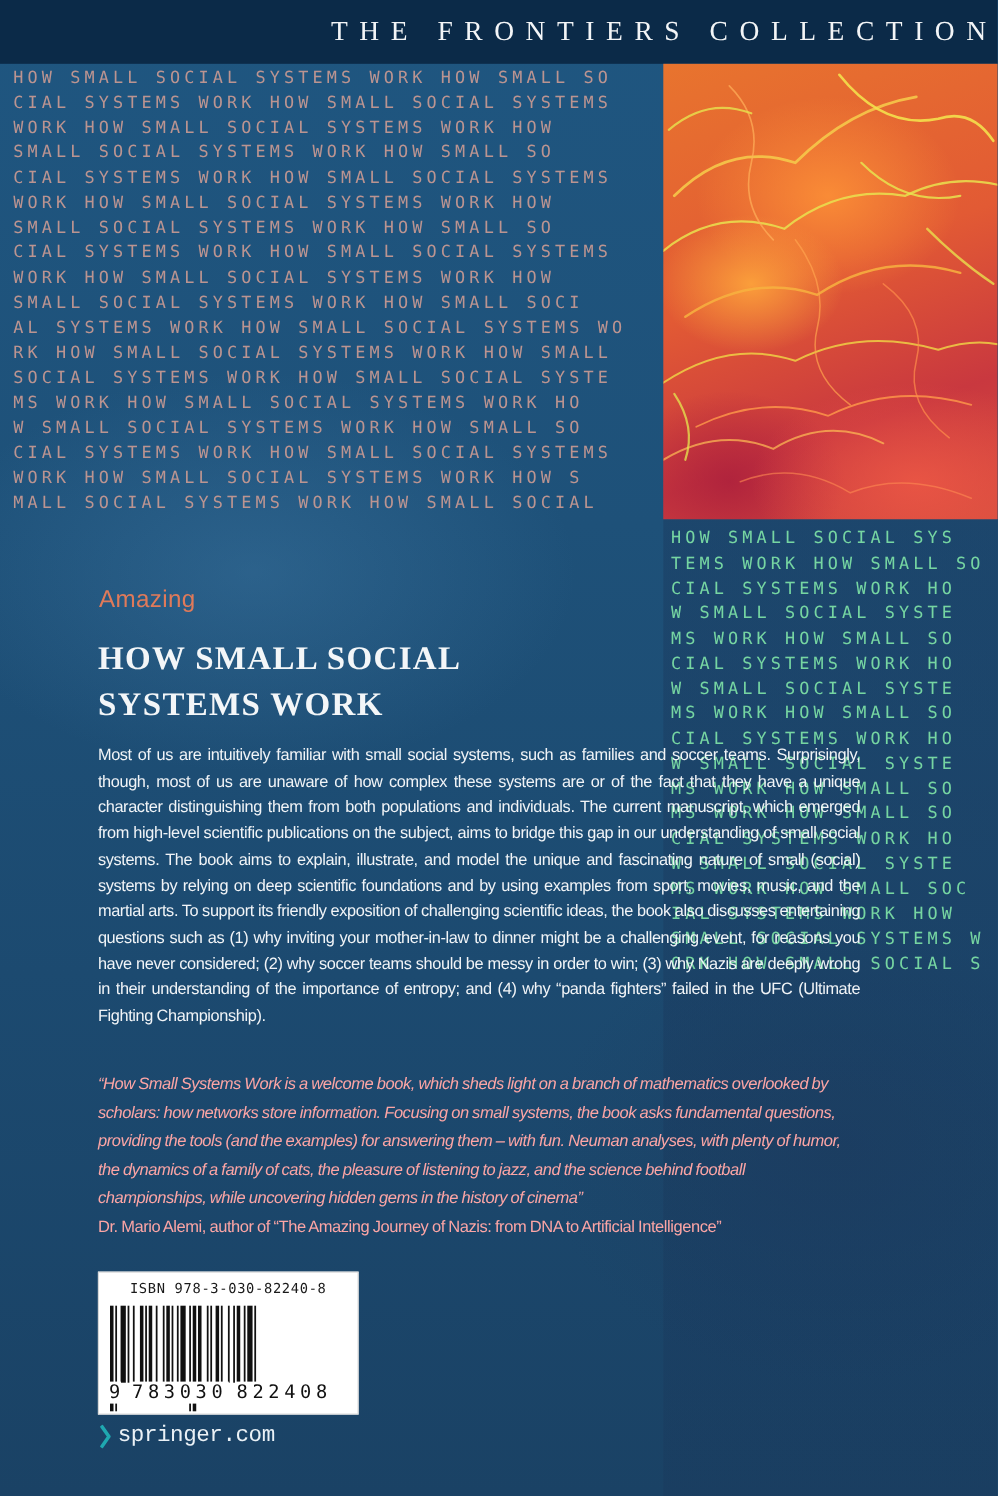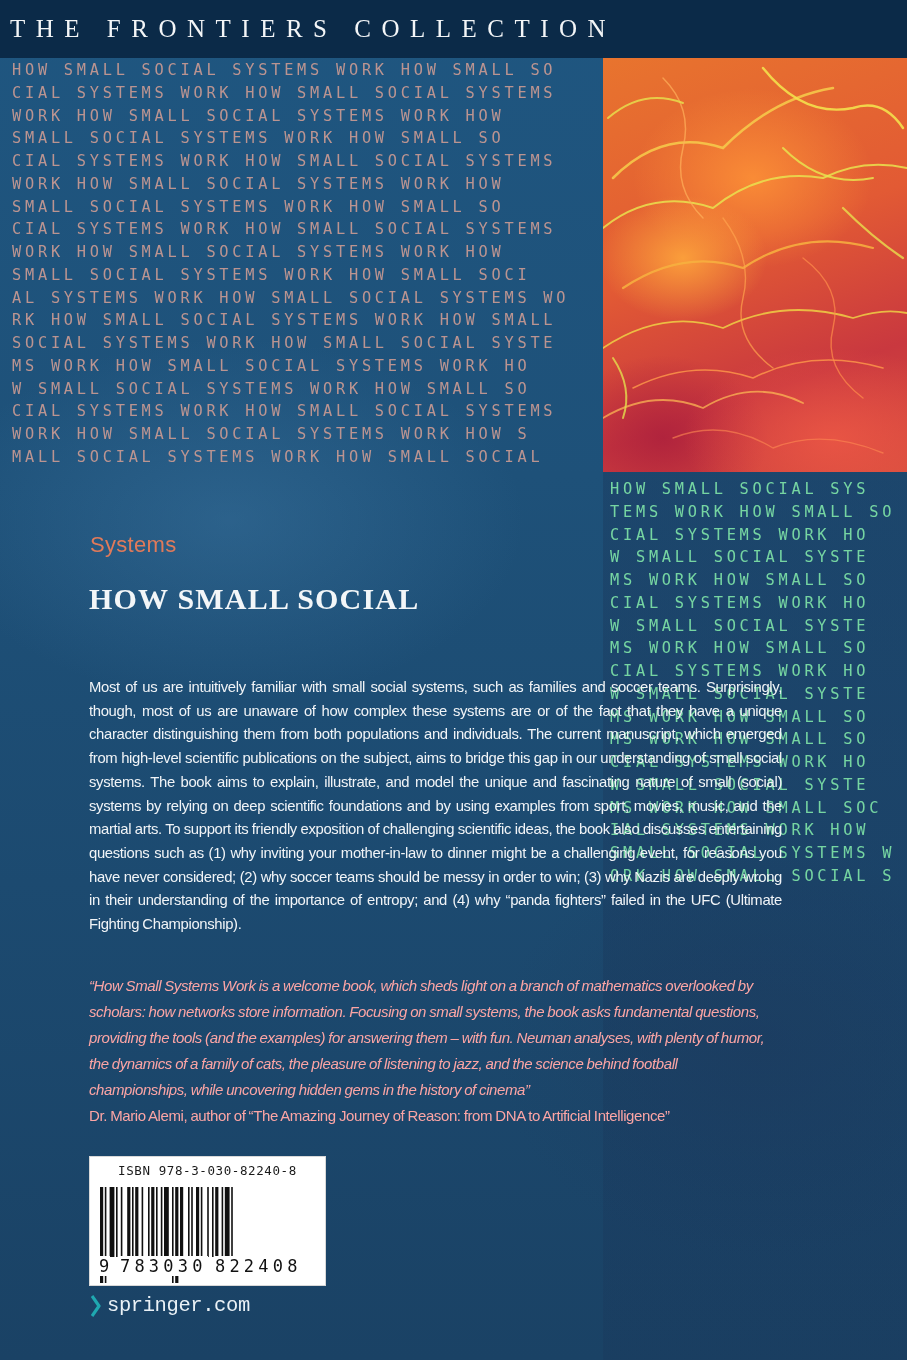--- a/index.html
+++ b/index.html
@@ -16,21 +16,21 @@
         radial-gradient(ellipse 380px 300px at 760px 1050px, rgba(30,60,95,0.45), rgba(0,0,0,0) 70%),
         linear-gradient(180deg, #1f5680 0%, #1e5179 35%, #1c4a70 65%, #1a4265 100%);
     }
     .bg-right {
       position: absolute; left: 603px; top: 472px; width: 304px; height: 888px;
       background: linear-gradient(180deg, rgba(25,50,85,0.35) 0%, rgba(25,50,85,0.25) 100%);
     }
     .topbar {
       position: absolute; left: 0; top: 0; width: 907px; height: 58px;
       background: #0b2a48;
-      display: flex; align-items: center; justify-content: flex-start;
+      display: flex; align-items: center; justify-content: flex-end;
     }
     .series-title {
       font-family: "Liberation Serif", serif;
       color: #f3f5f7;
       font-size: 25px;
       letter-spacing: 10.5px;
       padding-left: 10px;
       white-space: nowrap;
     }
     .pattern {
@@ -164,31 +164,32 @@
       <path d="M5 60 Q40 30 80 45" stroke="#e6dd4c" stroke-width="2" opacity="0.85"></path>
       <path d="M240 150 Q270 180 300 200" stroke="#e8e04e" stroke-width="2.2" opacity="0.8"></path>
       <path d="M10 300 Q30 330 20 360" stroke="#e4de4e" stroke-width="2" opacity="0.8"></path>
       <path d="M70 380 Q120 360 170 390 Q220 370 280 395" stroke="#ff8a52" stroke-width="1.4" opacity="0.6"></path>
     </g>
   </svg>
 </div>
 
 <div class="pattern pattern-right" id="pattern-right"><span class="pattern-line">HOW SMALL SOCIAL SYS</span><span class="pattern-line">TEMS WORK HOW SMALL SO</span><span class="pattern-line">CIAL SYSTEMS WORK HO</span><span class="pattern-line">W SMALL SOCIAL SYSTE</span><span class="pattern-line">MS WORK HOW SMALL SO</span><span class="pattern-line">CIAL SYSTEMS WORK HO</span><span class="pattern-line">W SMALL SOCIAL SYSTE</span><span class="pattern-line">MS WORK HOW SMALL SO</span><span class="pattern-line">CIAL SYSTEMS WORK HO</span><span class="pattern-line">W SMALL SOCIAL SYSTE</span><span class="pattern-line">MS WORK HOW SMALL SO</span><span class="pattern-line">MS WORK HOW SMALL SO</span><span class="pattern-line">CIAL SYSTEMS WORK HO</span><span class="pattern-line">W SMALL SOCIAL SYSTE</span><span class="pattern-line">MS WORK HOW SMALL SOC</span><span class="pattern-line">IAL SYSTEMS WORK HOW</span><span class="pattern-line">SMALL SOCIAL SYSTEMS W</span><span class="pattern-line">ORK HOW SMALL SOCIAL S</span><span class="pattern-line">YSTEMS WORK HOW SMALL</span></div>
 
-<div class="author">Systems</div>
+<div class="author">Amazing</div>
 
 <h1 class="book-title">
   <span style="display:block">HOW SMALL SOCIAL</span>
+  <span style="display:block">SYSTEMS WORK</span>
 </h1>
 
 <p class="blurb">Most of us are intuitively familiar with small social systems, such as families and soccer teams. Surprisingly, though, most of us are unaware of how complex these systems are or of the fact that they have a unique character distinguishing them from both populations and individuals. The current manuscript, which emerged from high-level scientific publications on the subject, aims to bridge this gap in our understanding of small social systems. The book aims to explain, illustrate, and model the unique and fascinating nature of small (social) systems by relying on deep scientific foundations and by using examples from sport, movies, music, and the martial arts. To support its friendly exposition of challenging scientific ideas, the book also discusses entertaining questions such as (1) why inviting your mother-in-law to dinner might be a challenging event, for reasons you have never considered; (2) why soccer teams should be messy in order to win; (3) why Nazis are deeply wrong in their understanding of the importance of entropy; and (4) why “panda fighters” failed in the UFC (Ultimate Fighting Championship).</p>
 
 <div class="quote">
   <span class="quote-text">“How Small Systems Work is a welcome book, which sheds light on a branch of mathematics overlooked by scholars: how networks store information. Focusing on small systems, the book asks fundamental questions, providing the tools (and the examples) for answering them – with fun. Neuman analyses, with plenty of humor, the dynamics of a family of cats, the pleasure of listening to jazz, and the science behind football championships, while uncovering hidden gems in the history of cinema”</span>
-  <span class="quote-attr">Dr. Mario Alemi, author of “The Amazing Journey of Reason: from DNA to Artificial Intelligence”</span>
+  <span class="quote-attr">Dr. Mario Alemi, author of “The Amazing Journey of Nazis: from DNA to Artificial Intelligence”</span>
 </div>
 
 <div class="barcode-box">
   <div class="isbn-label">ISBN 978-3-030-82240-8</div>
   <svg class="barcode-svg" id="barcode-svg" width="237" height="130" viewBox="0 0 237 130">
       <rect x="10.0" y="30" width="3.2" height="96" fill="#111"></rect>
       <rect x="14.8" y="30" width="1.6" height="96" fill="#111"></rect>
       <rect x="19.6" y="30" width="4.8" height="70" fill="#111"></rect>
       <rect x="26.0" y="30" width="1.6" height="70" fill="#111"></rect>
       <rect x="30.8" y="30" width="1.6" height="70" fill="#111"></rect>

